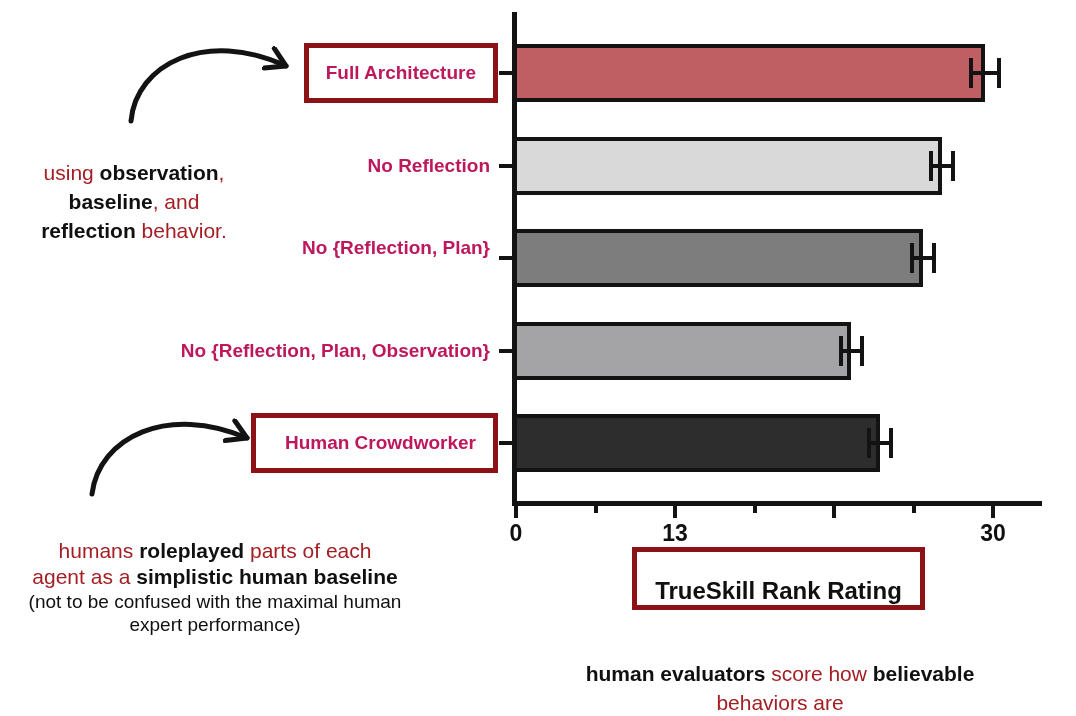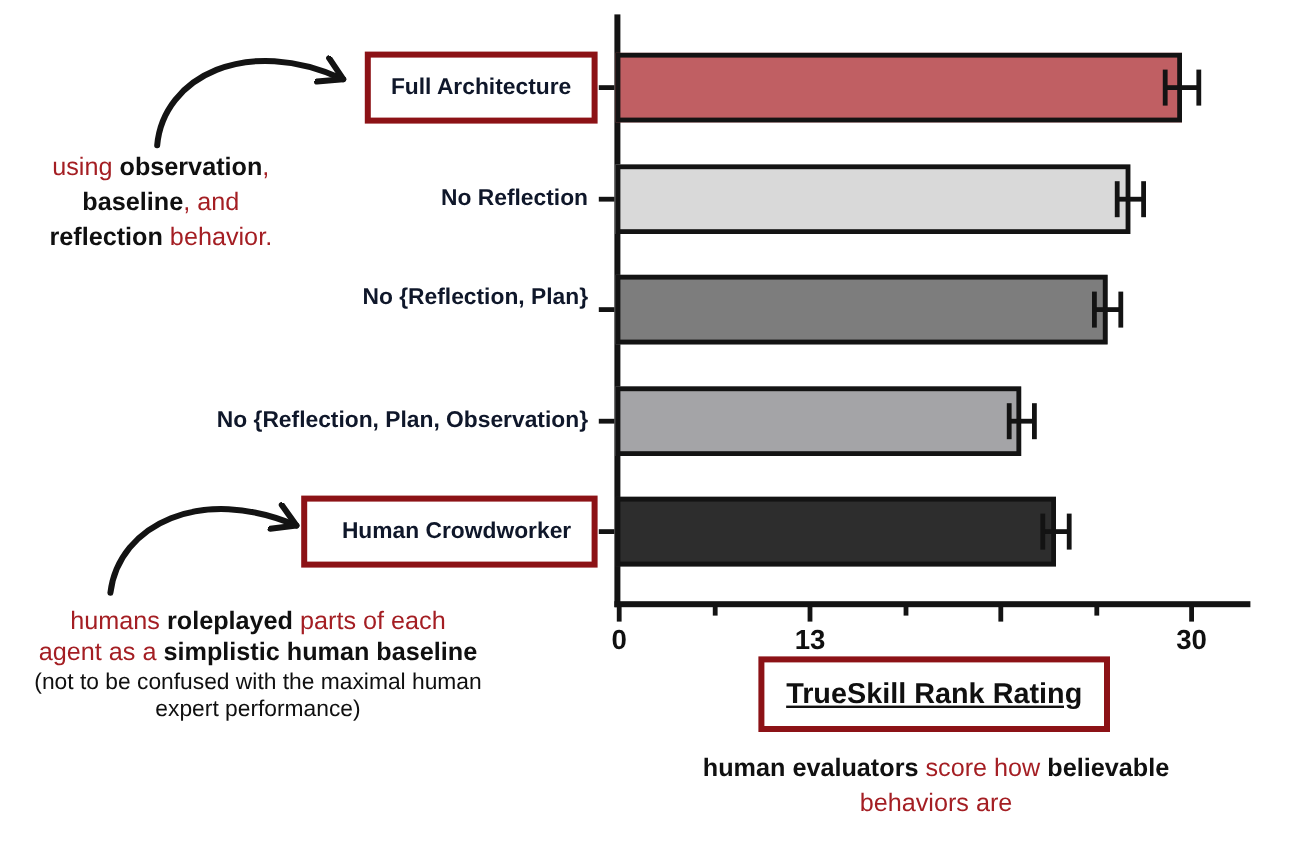--- a/index.html
+++ b/index.html
@@ -5,36 +5,36 @@
   html,body{margin:0;padding:0;background:#fff;}
   #stage{
     position:relative;width:1076px;height:716px;background:#fff;overflow:hidden;
     font-family:"Liberation Sans","DejaVu Sans",sans-serif;color:#111;
   }
   .abs{position:absolute;}
   
   .r{color:var(--accent-red);}
   .b{color:#101010;font-weight:bold;}
   .n{color:#101010;}
-  .rich{text-align:center;}
+  .rich{text-align:center;margin-top:33px;}
   .rich .small{font-size:19px;line-height:23px;font-weight:normal;}
   
   #note-top{left:14px;top:125px;width:240px;font-size:21px;line-height:29px;}
   #note-bottom{left:10px;top:505px;width:410px;font-size:21px;line-height:26px;}
   #caption{left:530px;top:626px;width:500px;font-size:21px;line-height:29px;}
   
   #xlabel-box{
     left:632px;top:547px;width:293px;height:63px;box-sizing:border-box;
     border:5px solid var(--maroon);background:#fff;
-    display:flex;align-items:center;justify-content:center;
-    font-weight:bold;font-size:24px;color:#101010;white-space:nowrap;text-decoration:underline;
+    display:flex;align-items:flex-end;justify-content:center;
+    font-weight:bold;font-size:24px;color:#101010;white-space:nowrap;
   }
   
   .cat-label{
-    position:absolute;white-space:nowrap;font-weight:bold;font-size:19px;color:#0f172a;
+    position:absolute;white-space:nowrap;font-weight:bold;font-size:19px;color:#be185d;
     transform:translateY(-50%);
   }
   .cat-label.boxed{
     box-sizing:border-box;border:5px solid var(--maroon);background:#fff;
     height:60px;display:flex;align-items:center;padding:0 17px;
   }
   .tick-label{
     position:absolute;width:60px;text-align:center;font-weight:bold;font-size:23px;color:#101010;
   }
   #arrows{position:absolute;left:0;top:0;pointer-events:none;}

